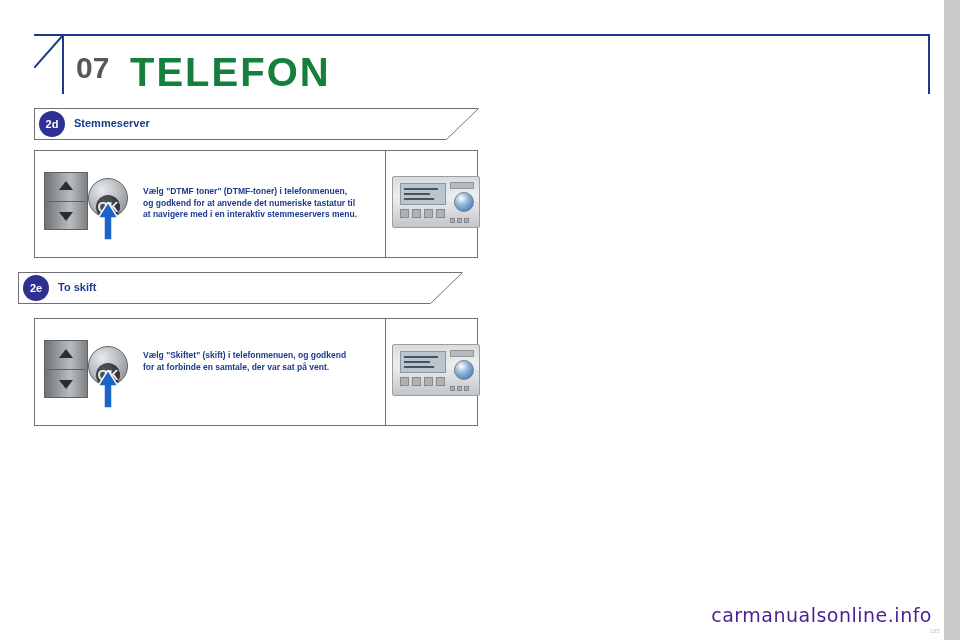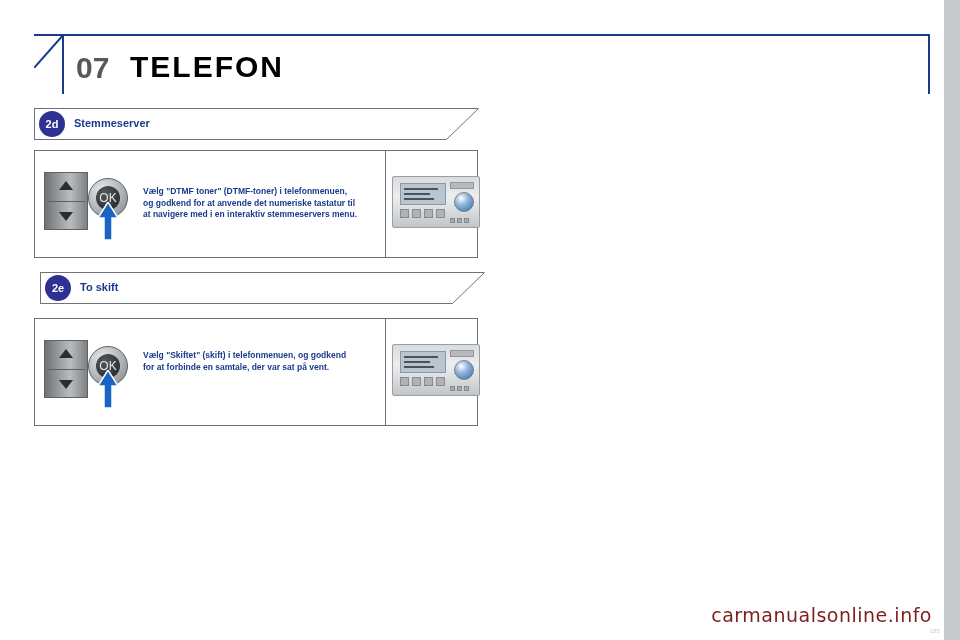--- a/index.html
+++ b/index.html
@@ -59,23 +59,23 @@
     top: 51px;
     font-size: 30px;
     font-weight: bold;
     color: #55585c;
     letter-spacing: 0px;
   }
   .chapter-title {
     position: absolute;
     left: 130px;
     top: 50px;
-    font-size: 30px;
-    font-weight: bold;
-    color: #000000;
+    font-size: 40px;
+    font-weight: bold;
+    color: #15803d;
     letter-spacing: 2px;
   }
 
   
   .section-bar {
     position: absolute;
     height: 32px;
     box-sizing: border-box;
   }
   .section-bar .bar-body {
@@ -183,28 +183,28 @@
     width: 40px;
     height: 40px;
     border-radius: 50%;
     background: radial-gradient(circle at 35% 30%, #e8eaec 0%, #b9bdc0 45%, #7d8184 100%);
     border: 1px solid #5d6164;
     box-sizing: border-box;
   }
   .knob .knob-inner {
     position: absolute;
     left: 7px;
-    top: 7px;
+    top: 16px;
     width: 24px;
     height: 24px;
     border-radius: 50%;
     background: radial-gradient(circle at 35% 30%, #54585c 0%, #303336 70%);
     color: #e6e8ea;
-    font-size: 12px;
-    font-weight: normal;
+    font-size: 14px;
+    font-weight: bold;
     display: flex;
     align-items: center;
     justify-content: center;
   }
 
   
   .blue-arrow {
     position: absolute;
     width: 22px;
     height: 38px;
@@ -296,21 +296,21 @@
     border: 1px solid #878b8e;
     box-sizing: border-box;
   }
 
   
   .watermark {
     position: absolute;
     right: 28px;
     bottom: 14px;
     font-size: 19px;
-    color: #7f1d1d;
+    color: #4c1d95;
     letter-spacing: 0.5px;
     font-family: "DejaVu Sans", sans-serif;
   }
   .folio {
     position: absolute;
     right: 20px;
     bottom: 6px;
     font-size: 6px;
     color: #c6c9cc;
   }
@@ -375,21 +375,21 @@
       <div class="b"></div>
   </div>
   <div class="radio-smalls">
     <div class="s"></div>
       <div class="s"></div>
       <div class="s"></div>
   </div>
   <div class="radio-dial"></div>
 </div>
 
-<div class="section-bar" style="left:40px; top:272px; width:446px;">
+<div class="section-bar" style="left:18px; top:272px; width:446px;">
   <div class="bar-body"></div>
   <div class="bar-tail">
     <svg width="40" height="32" viewBox="0 0 40 32">
       <path d="M0,0 L40,0 L8,31 L0,31 Z" fill="#ffffff" stroke="none"></path>
       <path d="M0,0.5 L39,0.5" stroke="#6f7276" stroke-width="1" fill="none"></path>
       <path d="M39.5,0.5 L7.5,31.5 L0,31.5" stroke="#6f7276" stroke-width="1" fill="none"></path>
     </svg>
   </div>
   <div class="sec-badge">2e</div>
   <div class="sec-label">To skift</div>

